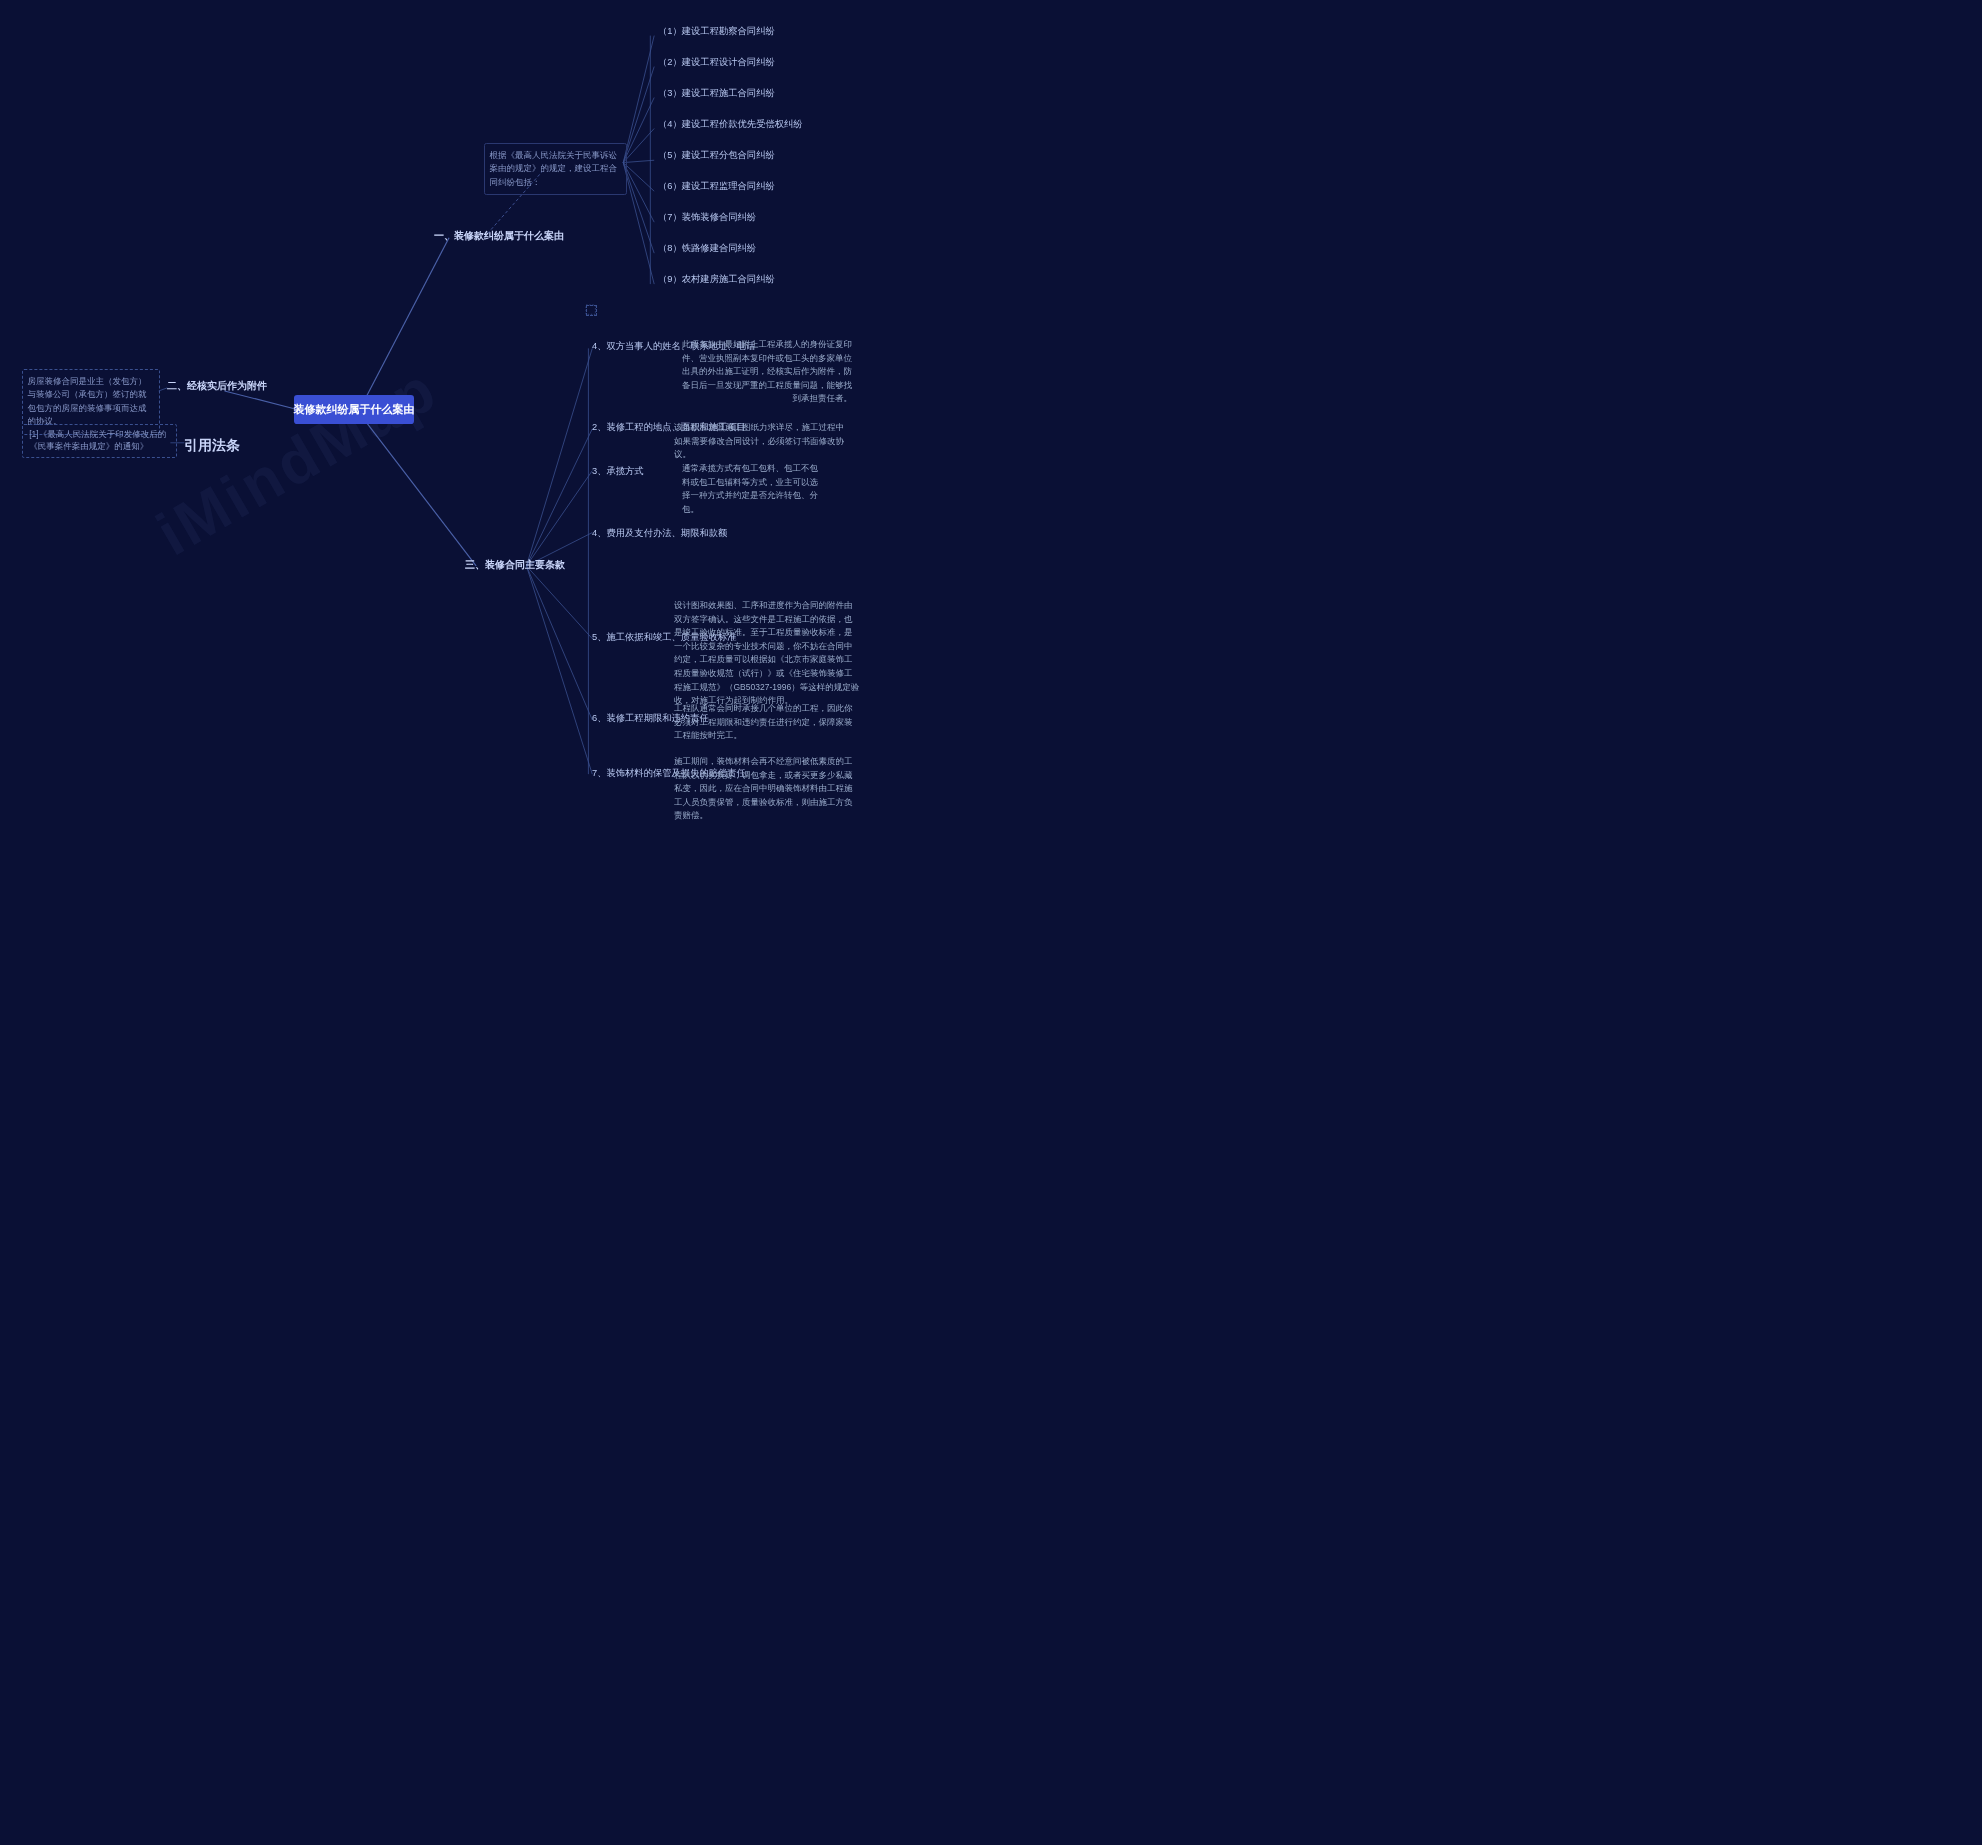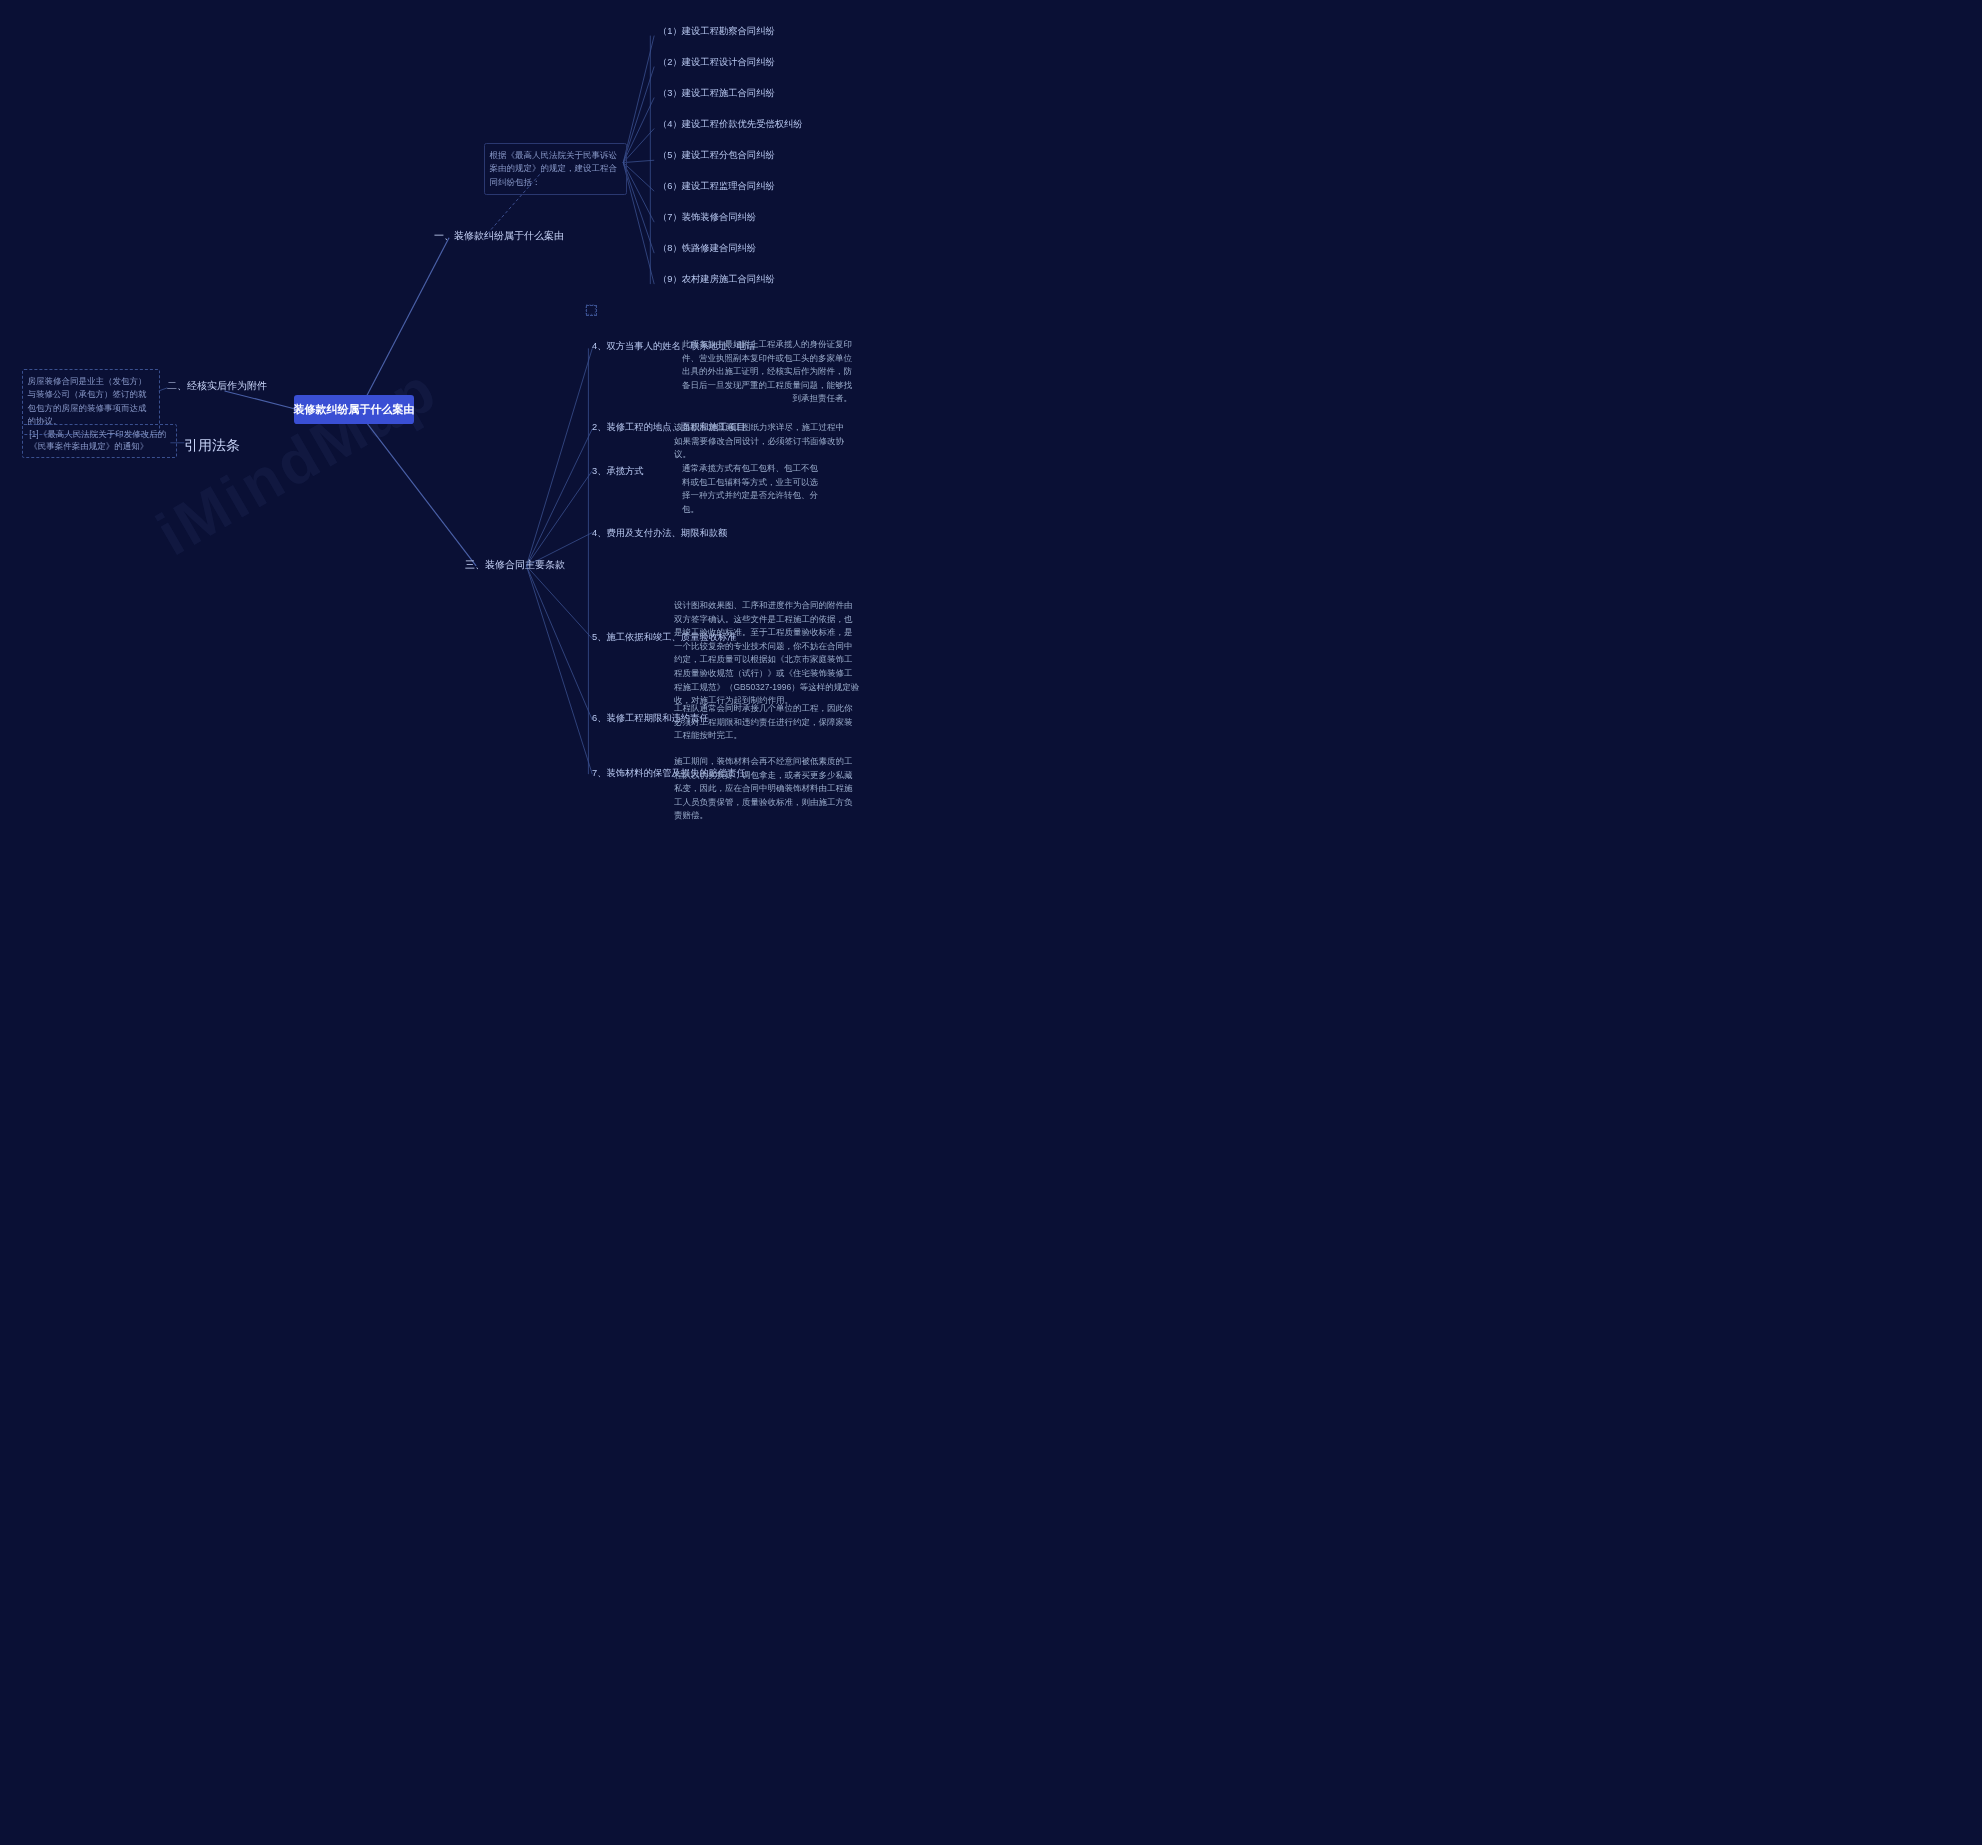--- a/index.html
+++ b/index.html
@@ -50,21 +50,21 @@
       font-weight: bold;
       text-align: center;
       z-index: 10;
       white-space: nowrap;
     }
     
     .section-label {
       position: absolute;
       color: #c8d4f8;
       font-size: 10px;
-      font-weight: normal;
+      font-weight: bold;
       z-index: 10;
       white-space: nowrap;
     }
     
     .right-item {
       position: absolute;
       color: #b8c8f0;
       font-size: 9.3px;
       z-index: 10;
       white-space: nowrap;

